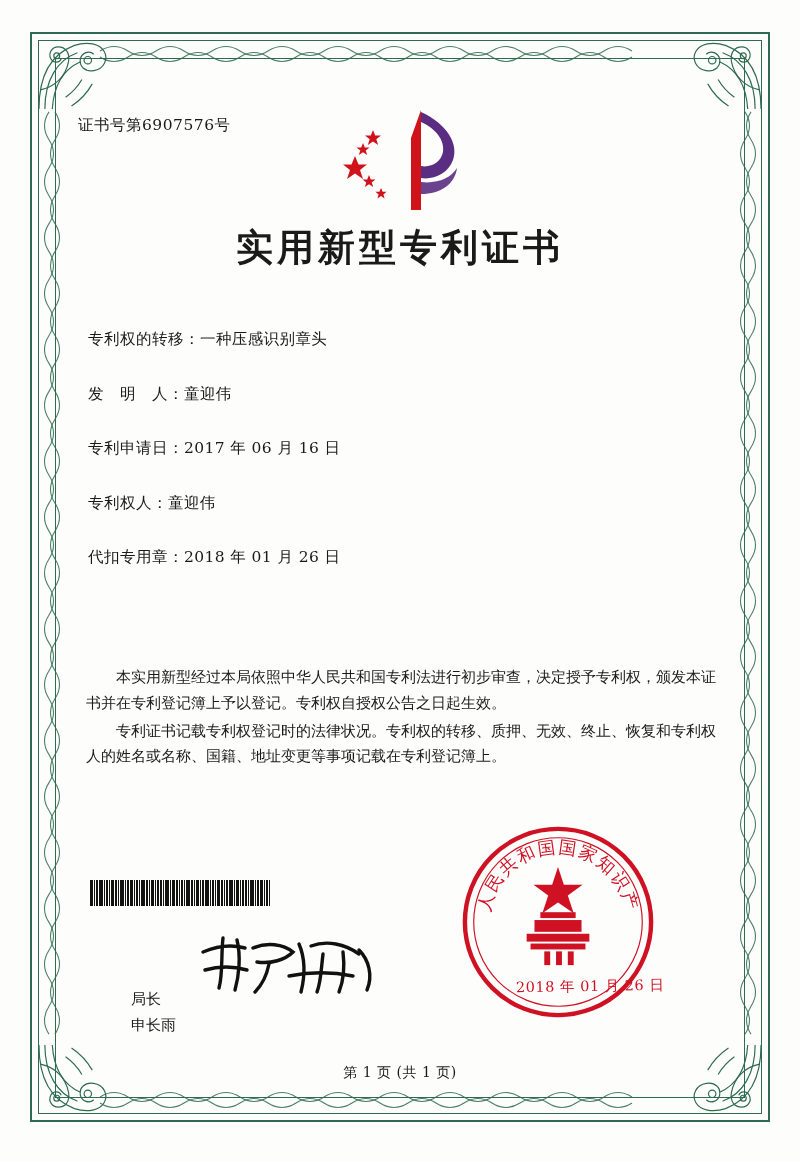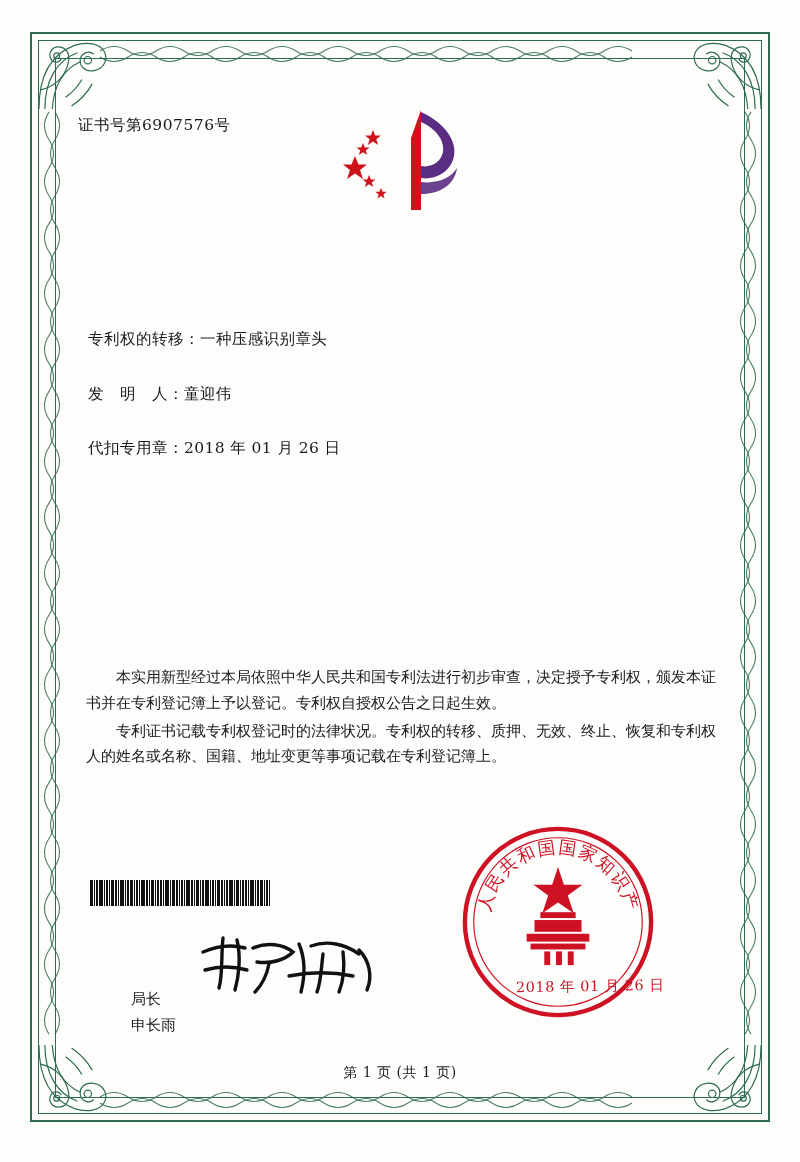--- a/index.html
+++ b/index.html
@@ -282,27 +282,34 @@
         </g>
 
         <path d="M86 112 L86 40 L96 12 L96 112 Z" fill="#d0121b"></path>
 
         <path d="M96 14 C122 26 134 46 128 62 C123 76 108 82 96 80 L96 68 C106 70 116 64 118 54 C120 42 110 30 96 24 Z" fill="#5b2d82"></path>
         <path d="M96 84 C112 86 126 80 132 70 C130 86 116 96 96 96 Z" fill="#5b2d82" opacity="0.9"></path>
       </svg>
     </div>
 
 
+    <div class="doc-title">实用新型专利证书</div>
 
     <div class="fields">
       <div class="field-row">
         <span class="field-label">专利权的转移：</span><span class="field-value">一种压感识别章头</span>
       </div>
       <div class="field-row">
         <span class="field-label">发　明　人：</span><span class="field-value">童迎伟</span>
+      </div>
+      <div class="field-row">
+        <span class="field-label">专利申请日：</span><span class="field-value">2017 年 06 月 16 日</span>
+      </div>
+      <div class="field-row">
+        <span class="field-label">专利权人：</span><span class="field-value">童迎伟</span>
       </div>
       <div class="field-row">
         <span class="field-label">代扣专用章：</span><span class="field-value">2018 年 01 月 26 日</span>
       </div>
     </div>
 
     <div class="paragraphs">
       <p>本实用新型经过本局依照中华人民共和国专利法进行初步审查，决定授予专利权，颁发本证书并在专利登记簿上予以登记。专利权自授权公告之日起生效。</p>
       <p>专利证书记载专利权登记时的法律状况。专利权的转移、质押、无效、终止、恢复和专利权人的姓名或名称、国籍、地址变更等事项记载在专利登记簿上。</p>
     </div>

